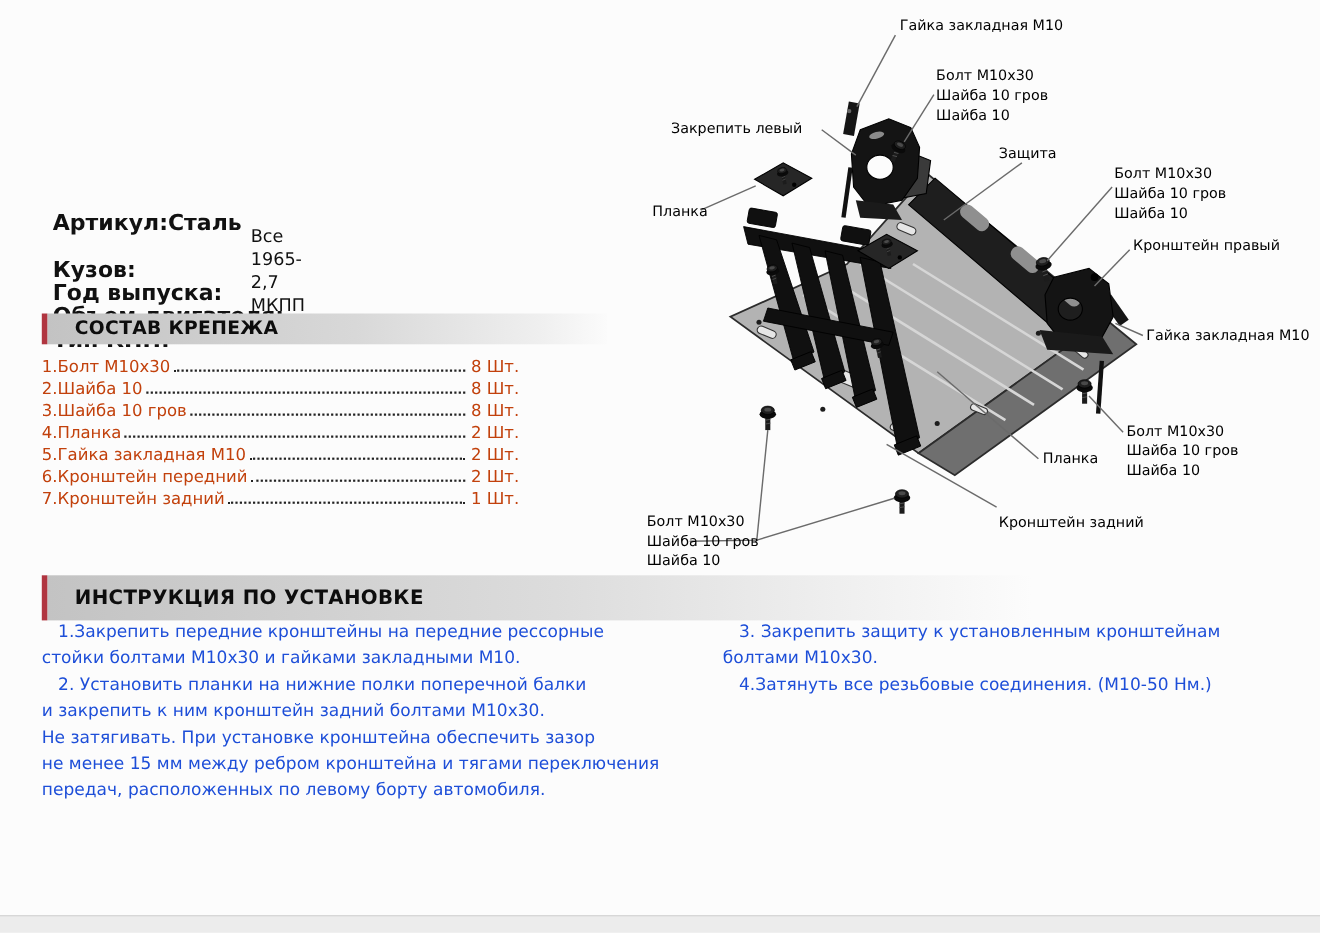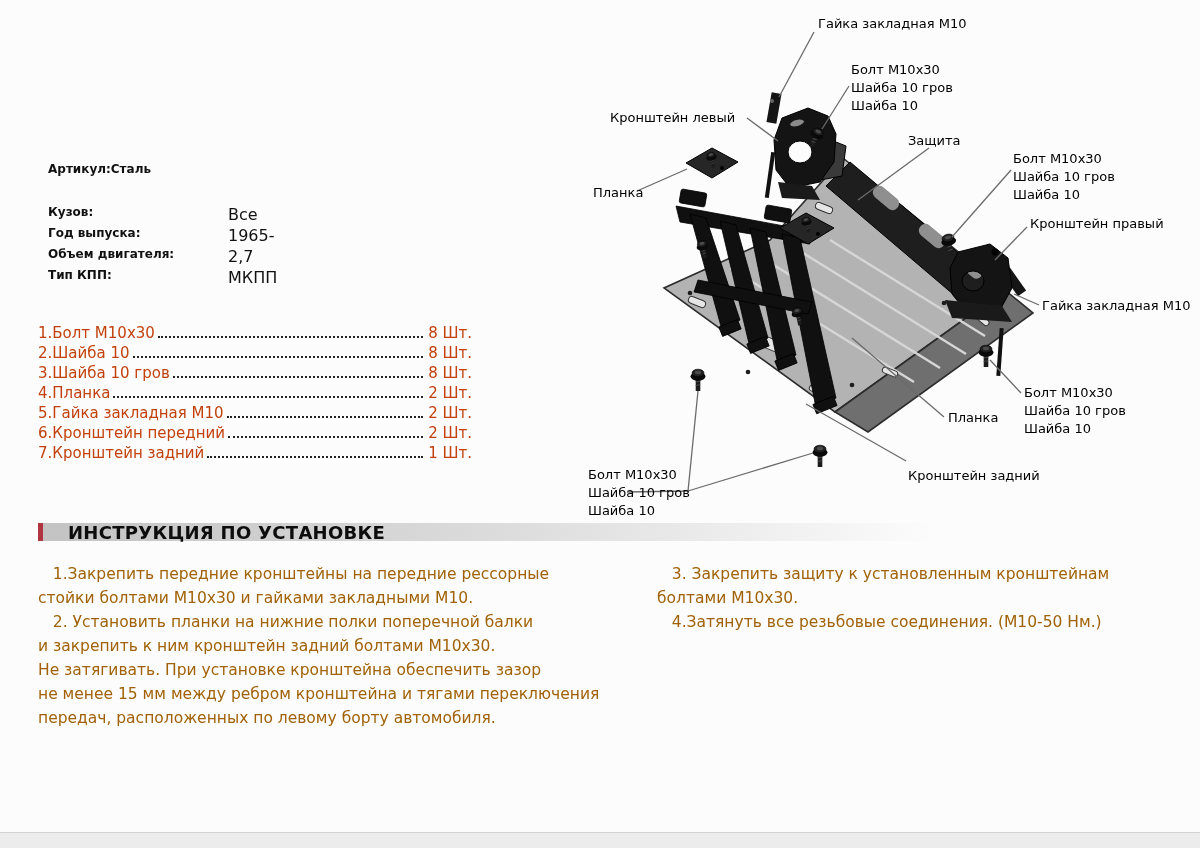--- a/index.html
+++ b/index.html
@@ -11,43 +11,43 @@
   }
   .abs{position:absolute;}
   
   .title-bar{
     left:38px; top:126px; width:514px; height:30px;
     background:linear-gradient(90deg,#c2c2c2 0%,#d9d9d9 55%,#f0f0f0 85%,#fbfbfb 100%);
     border-left:5px solid #b03540;
     display:flex; align-items:center; padding-left:13px; box-sizing:border-box;
   }
   .title-bar span{font-size:21px; font-weight:bold; letter-spacing:.5px; color:#0d0d0d;}
-  .lbl{font-size:12px; font-weight:bold; white-space:nowrap;}
+  .lbl{font-size:20px; font-weight:bold; white-space:nowrap;margin-top:28px;}
   .val{font-size:16px; white-space:nowrap;}
   .section-bar{
     height:28px;
     background:linear-gradient(90deg,#c3c3c3 0%,#d8d8d8 55%,#efefef 88%,#fbfbfb 100%);
     border-left:5px solid #b03540;
     display:flex; align-items:center; padding-left:25px; box-sizing:border-box;
   }
   .section-bar span{font-size:17px; font-weight:bold; color:#0d0d0d; letter-spacing:.3px;}
   .instr-bar{
-    left:38px; top:523px; width:928px; height:18px;
+    left:38px; top:523px; width:928px; height:41px;
     background:linear-gradient(90deg,#c3c3c3 0%,#dcdcdc 50%,rgba(250,250,250,0) 97%);
   }
   .instr-bar span{font-size:18px;}
   .hw-row{
     left:38px; width:434px; height:20px;
     display:flex; align-items:flex-end; font-size:15px; color:#c2410c;
   }
   .hw-name{white-space:nowrap;}
   .hw-dots{flex:1; border-bottom:2.5px dotted #222; margin:0 5px 4px 3px; min-width:10px;}
   .hw-qty{white-space:nowrap;}
   .instr-col{
-    font-size:15.5px; line-height:24px; color:#a16207;
+    font-size:15.5px; line-height:24px; color:#1d4ed8;
     white-space:pre-wrap;
   }
   
   .dlabel{
     font-size:13px; line-height:18px; color:#000000;
     white-space:pre-line;
   }
   .bottom-strip{
     left:0; top:832px; width:1200px; height:16px;
     background:#ececec; border-top:1px solid #d2d2d2;
@@ -180,21 +180,21 @@
       <line x1="906" y1="461" x2="806" y2="404"></line>
       <polyline points="627,492 688,491 698,391"></polyline>
       <line x1="688" y1="491" x2="813" y2="453"></line>
     </g>
   </svg>
 
   <div class="abs dlabel" style="left:818px;top:15px">Гайка закладная М10</div>
   <div class="abs dlabel" style="left:851px;top:61px">Болт М10х30
 Шайба 10 гров
 Шайба 10</div>
-  <div class="abs dlabel" style="left:610px;top:109px">Кронштейн левый</div>
+  <div class="abs dlabel" style="left:610px;top:109px">Закрепить левый</div>
   <div class="abs dlabel" style="left:593px;top:184px">Планка</div>
   <div class="abs dlabel" style="left:908px;top:132px">Защита</div>
   <div class="abs dlabel" style="left:1013px;top:150px">Болт М10х30
 Шайба 10 гров
 Шайба 10</div>
   <div class="abs dlabel" style="left:1030px;top:215px">Кронштейн правый</div>
   <div class="abs dlabel" style="left:1042px;top:297px">Гайка закладная М10</div>
   <div class="abs dlabel" style="left:1024px;top:384px">Болт М10х30
 Шайба 10 гров
 Шайба 10</div>
@@ -209,20 +209,23 @@
 
   <div class="abs lbl" style="left:48px;top:205px">Кузов:</div>
   <div class="abs val" style="left:228px;top:205px">Все</div>
   <div class="abs lbl" style="left:48px;top:226px">Год выпуска:</div>
   <div class="abs val" style="left:228px;top:226px">1965-</div>
   <div class="abs lbl" style="left:48px;top:247px">Объем двигателя:</div>
   <div class="abs val" style="left:228px;top:247px">2,7</div>
   <div class="abs lbl" style="left:48px;top:268px">Тип КПП:</div>
   <div class="abs val" style="left:228px;top:268px">МКПП</div>
 
+  <div class="abs section-bar" style="left:38px;top:285px;width:514px">
+    <span>СОСТАВ КРЕПЕЖА</span>
+  </div>
 
   <div class="abs hw-row" style="top:322px">
     <span class="hw-name">1.Болт М10х30</span>
     <span class="hw-dots"></span>
     <span class="hw-qty">8 Шт.</span>
   </div>
   <div class="abs hw-row" style="top:342px">
     <span class="hw-name">2.Шайба 10</span>
     <span class="hw-dots"></span>
     <span class="hw-qty">8 Шт.</span>

